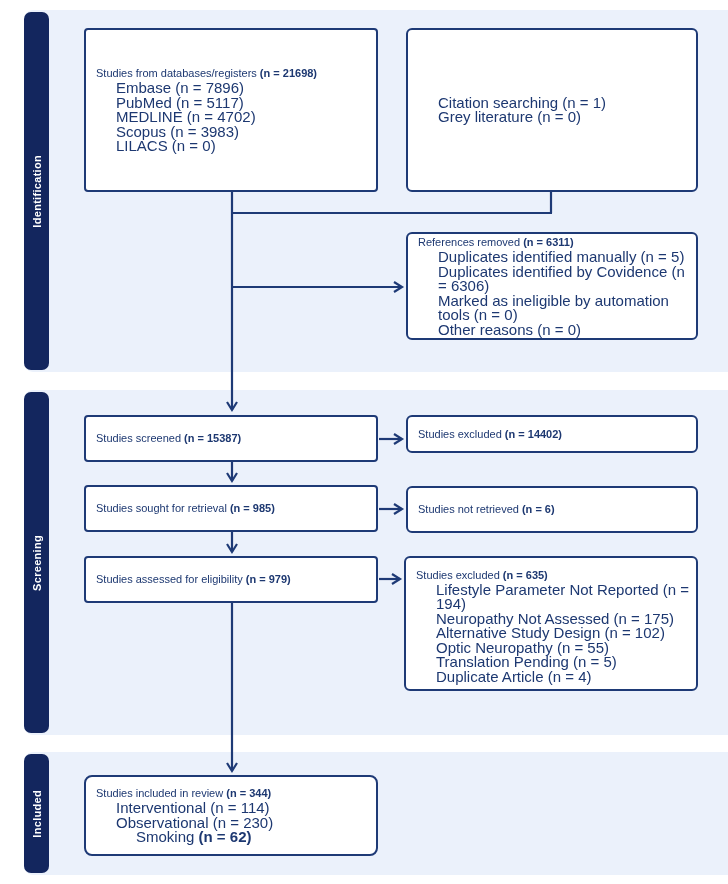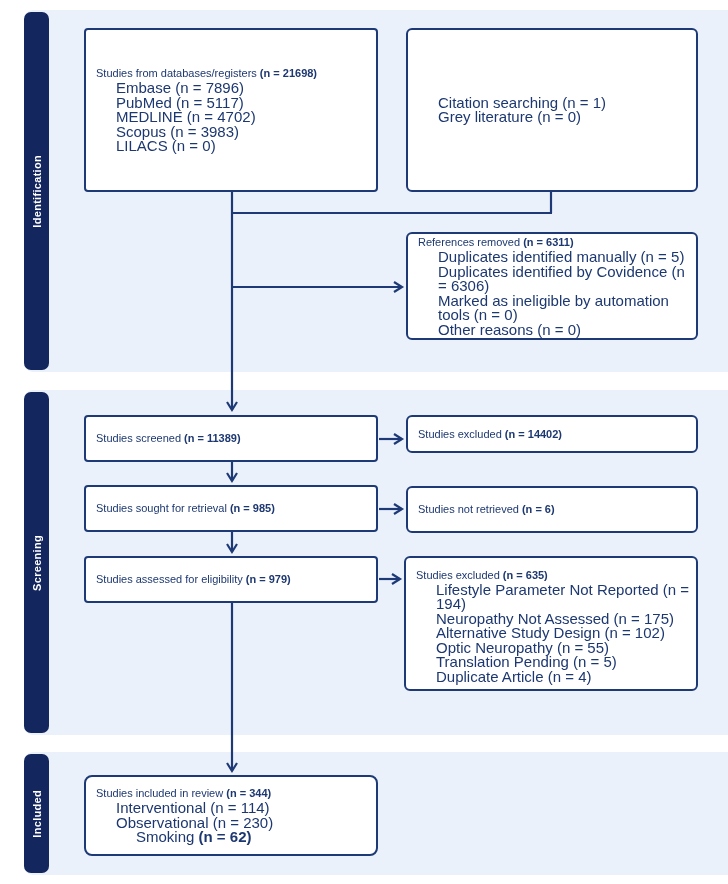--- a/index.html
+++ b/index.html
@@ -101,21 +101,21 @@
 
   <div class="box" id="box-removed">
     <div class="title"><span>References removed </span><b>(n = 6311)</b></div>
     <div class="item">Duplicates identified manually (n = 5)</div>
     <div class="item">Duplicates identified by Covidence (n = 6306)</div>
     <div class="item">Marked as ineligible by automation tools (n = 0)</div>
     <div class="item">Other reasons (n = 0)</div>
   </div>
 
   <div class="box" id="box-screened">
-    <div class="title"><span>Studies screened </span><b>(n = 11389)</b></div>
+    <div class="title"><span>Studies screened </span><b>(n = 15387)</b></div>
   </div>
 
   <div class="box" id="box-excluded1">
     <div class="title"><span>Studies excluded </span><b>(n = 14402)</b></div>
   </div>
 
   <div class="box" id="box-retrieval">
     <div class="title"><span>Studies sought for retrieval </span><b>(n = 985)</b></div>
   </div>
 

